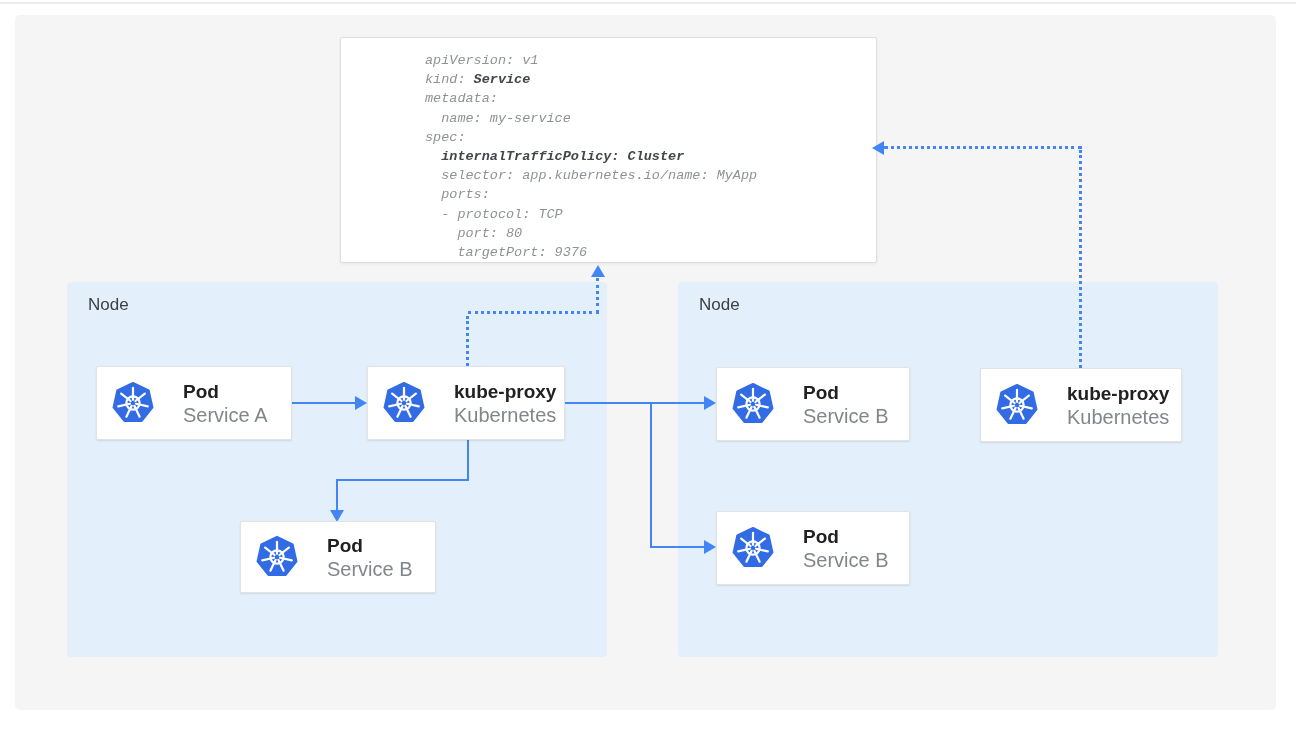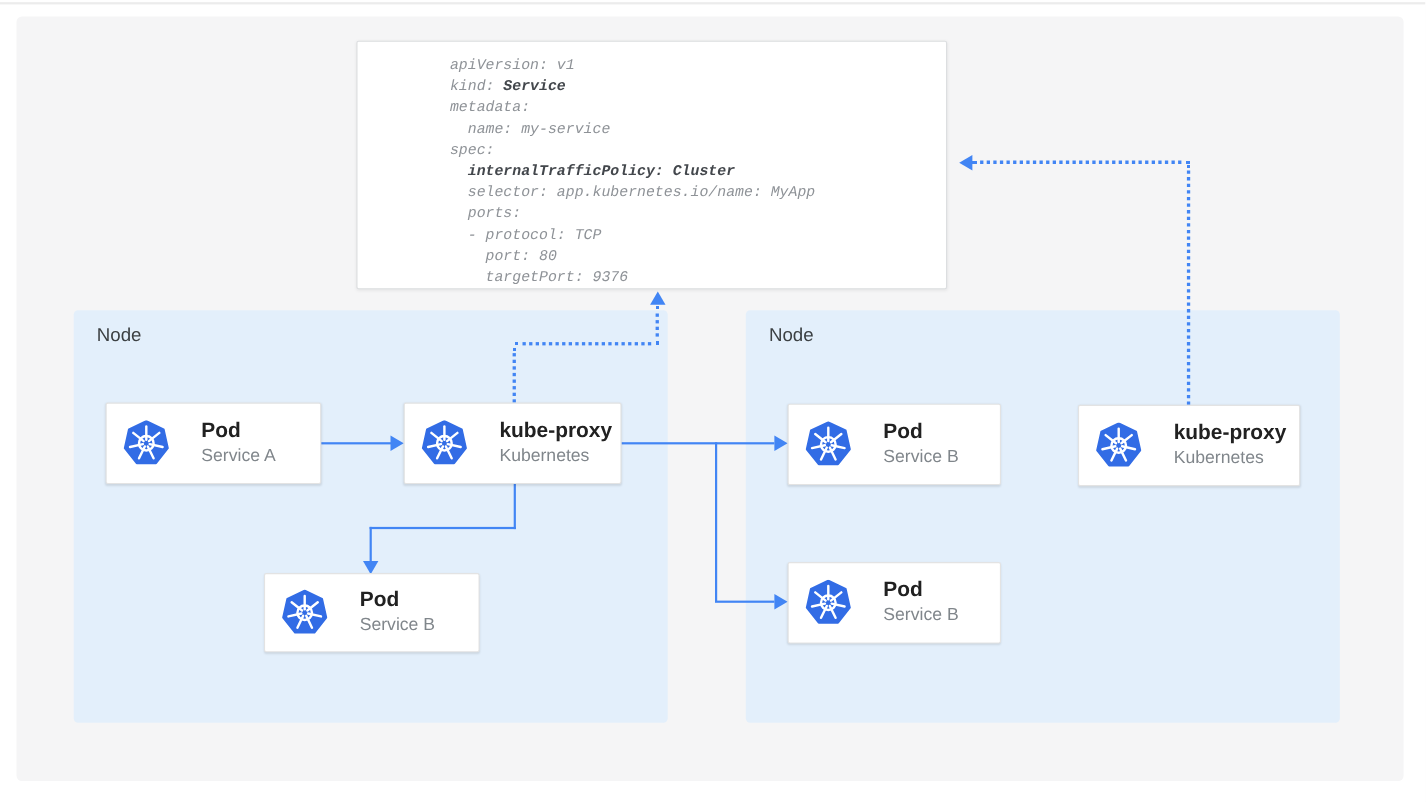--- a/index.html
+++ b/index.html
@@ -21,23 +21,23 @@
   .panel{position:absolute;left:15px;top:15px;width:1261px;height:695px;background:var(--panel-bg);border-radius:5px;}
 
   .node-box{position:absolute;top:282px;width:540px;height:375px;background:var(--node-bg);border-radius:4px;}
   .node-label{position:absolute;left:21px;top:13px;font-size:17px;color:var(--node-label);}
 
   .card{position:absolute;height:74px;background:#fff;border:1px solid var(--card-border);
         border-radius:2px;box-shadow:0 1px 2px rgba(0,0,0,.10);display:flex;align-items:center;box-sizing:border-box;}
   .k8s-icon{display:inline-block;width:42px;height:42px;margin-left:15px;flex:0 0 auto;}
   .card-text{margin-left:29px;}
   .card-title{font-size:19px;color:var(--title-color);line-height:24px;font-weight:bold;}
-  .card-subtitle{font-size:16px;color:var(--subtitle-color);line-height:22px;}
-
-  .yaml-box{position:absolute;left:324px;top:37px;width:537px;height:226px;background:#fff;
+  .card-subtitle{font-size:20px;color:var(--subtitle-color);line-height:22px;}
+
+  .yaml-box{position:absolute;left:340px;top:37px;width:537px;height:226px;background:#fff;
             border:1px solid #dcdee0;border-radius:2px;box-shadow:0 1px 3px rgba(0,0,0,.06);box-sizing:border-box;}
   .yaml-code{position:absolute;left:84px;top:13px;font-family:"Liberation Mono", monospace;
              font-style:italic;font-size:13.5px;line-height:19.2px;color:var(--yaml-normal);white-space:pre;}
   .yaml-code .ybold{font-weight:bold;color:var(--yaml-bold);}
 
   .line{position:absolute;background:var(--accent);}
   .line.h{height:2px;}
   .line.v{width:2px;}
   .dot-h{position:absolute;height:0;border-top:3px dotted var(--accent);}
   .dot-v{position:absolute;width:0;border-left:3px dotted var(--accent);}

